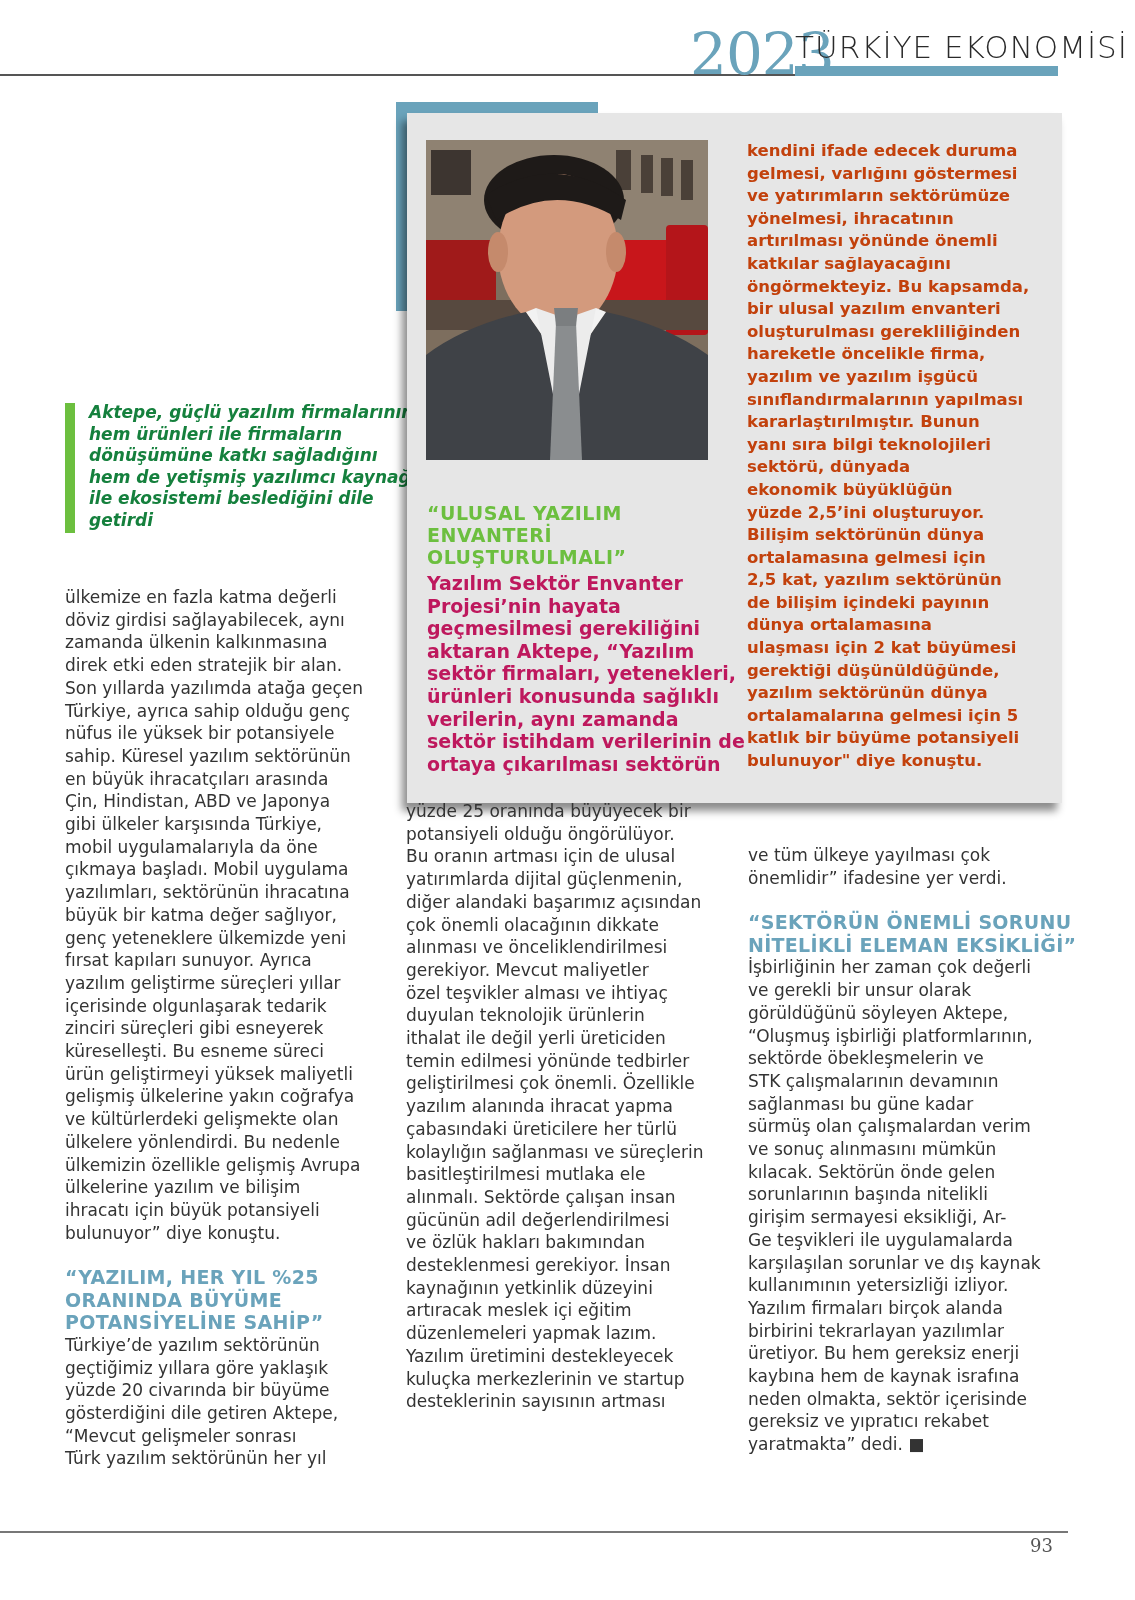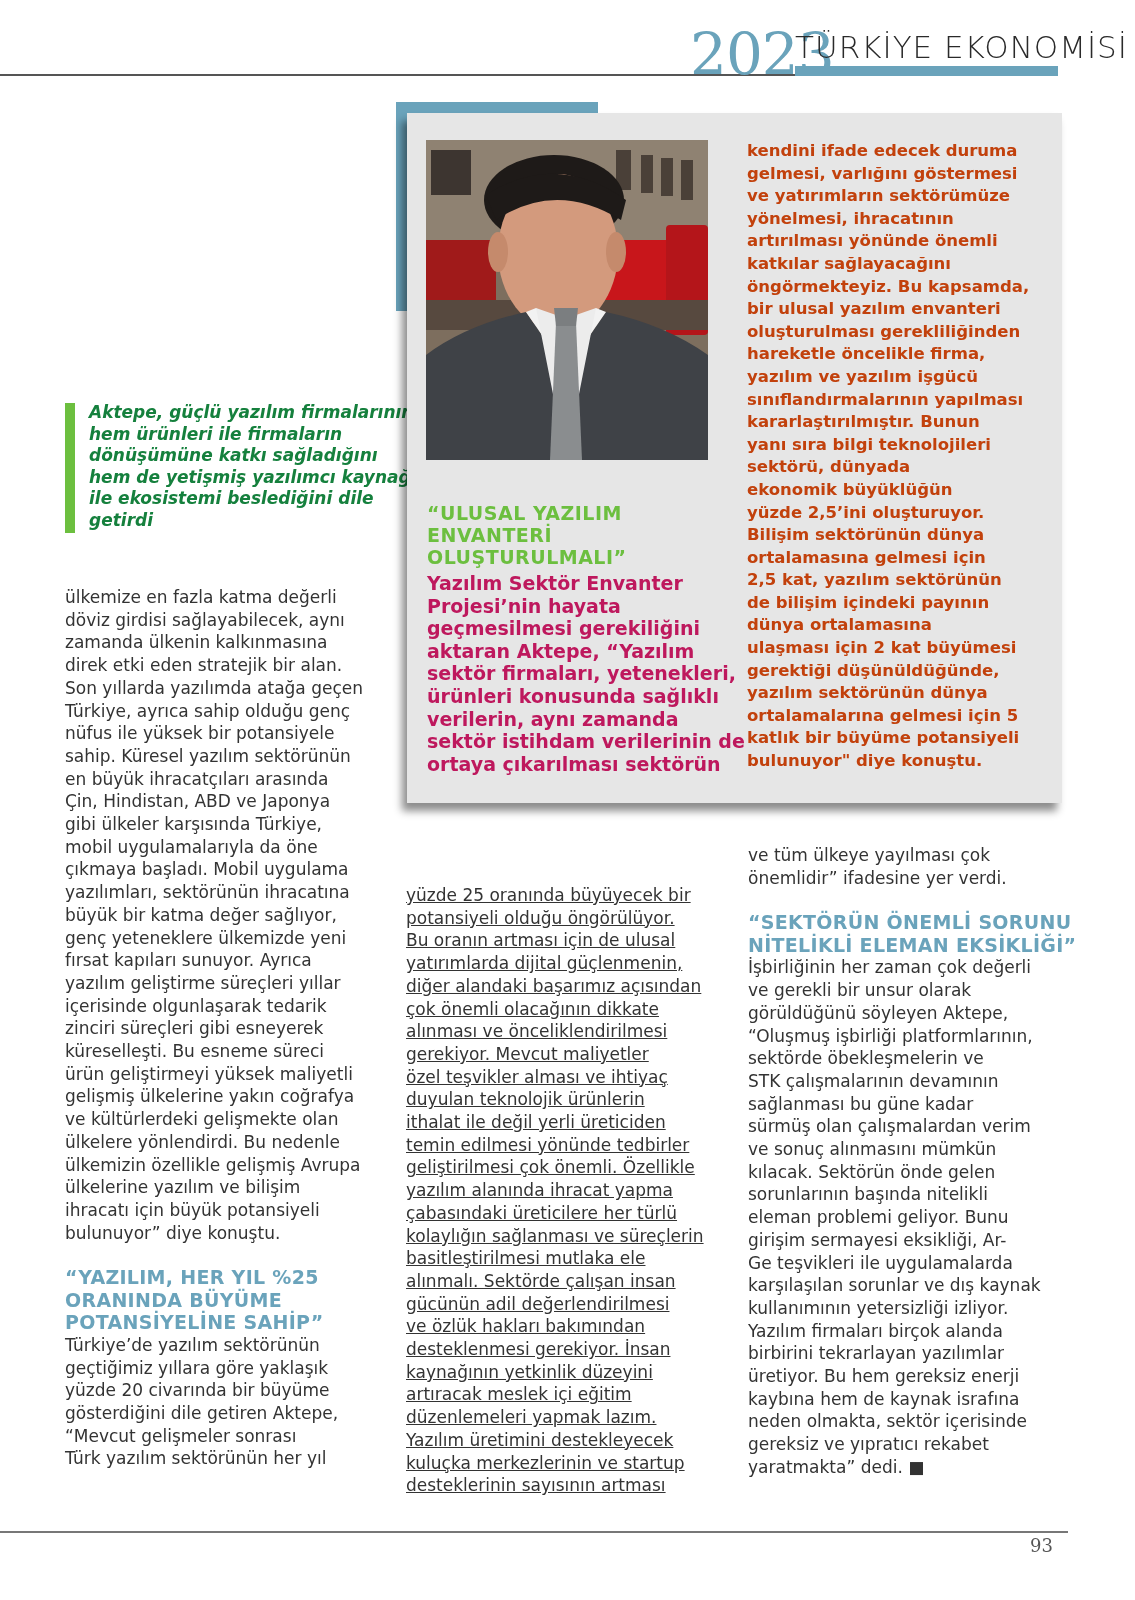--- a/index.html
+++ b/index.html
@@ -42,21 +42,21 @@
   }
 
   .pull-bar { position:absolute; left:65px; top:403px; width:10px; height:130px; background:#6cbf3f; }
   .pull-quote {
     position:absolute; left:89px; top:402px; width:290px; font-style:italic; font-weight:bold;
     font-size:17px; line-height:21.5px; color:#15803d;
   }
 
   .body-text { font-size:17px; line-height:22.7px; color:#333; font-weight:normal; }
   .col-left { position:absolute; left:65px; top:586px; width:330px; }
-  .col-mid { position:absolute; left:406px; top:884px; width:320px;text-decoration:underline; }
+  .col-mid { position:absolute; left:406px; top:800px; width:320px; }
   .col-right { position:absolute; left:748px; top:844px; width:320px; }
   .section-heading {
     font-weight:bold; font-size:19px; line-height:22.5px; color:#6aa3bb; letter-spacing:0.3px;
   }
   .line { white-space:nowrap; display:block; }
   .gap { height:22px; }
 
   .footer-rule { position:absolute; left:0; top:1531px; width:1068px; height:2px; background:#777; }
   .page-number {
     position:absolute; left:1030px; top:1535px; font-family:"DejaVu Serif", serif; font-size:18px; color:#555;text-align:right;
@@ -245,21 +245,20 @@
   <span class="line">ve gerekli bir unsur olarak</span>
   <span class="line">görüldüğünü söyleyen Aktepe,</span>
   <span class="line">“Oluşmuş işbirliği platformlarının,</span>
   <span class="line">sektörde öbekleşmelerin ve</span>
   <span class="line">STK çalışmalarının devamının</span>
   <span class="line">sağlanması bu güne kadar</span>
   <span class="line">sürmüş olan çalışmalardan verim</span>
   <span class="line">ve sonuç alınmasını mümkün</span>
   <span class="line">kılacak.  Sektörün önde gelen</span>
   <span class="line">sorunlarının başında nitelikli</span>
-  <span class="line">eleman problemi geliyor. Bunu</span>
   <span class="line">girişim sermayesi eksikliği, Ar-</span>
   <span class="line">Ge teşvikleri ile uygulamalarda</span>
   <span class="line">karşılaşılan sorunlar ve dış kaynak</span>
   <span class="line">kullanımının yetersizliği izliyor.</span>
   <span class="line">Yazılım firmaları birçok alanda</span>
   <span class="line">birbirini tekrarlayan yazılımlar</span>
   <span class="line">üretiyor. Bu hem gereksiz enerji</span>
   <span class="line">kaybına hem de kaynak israfına</span>
   <span class="line">neden olmakta, sektör içerisinde</span>
   <span class="line">gereksiz ve yıpratıcı rekabet</span>

